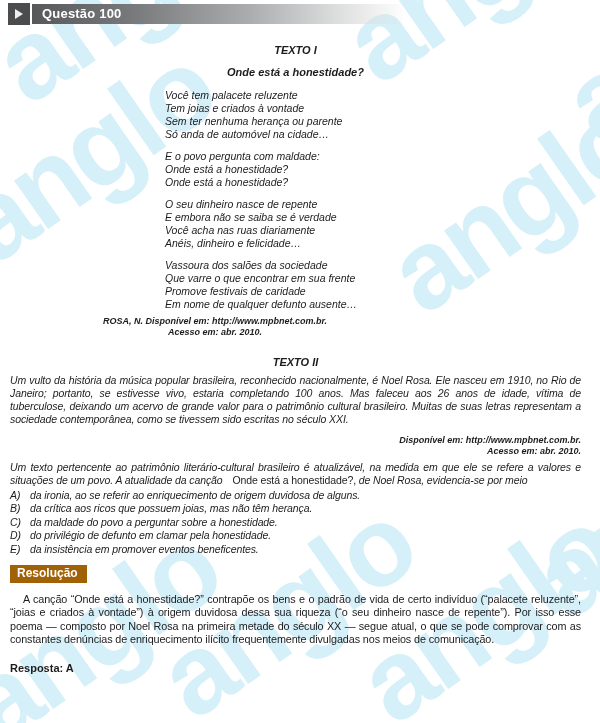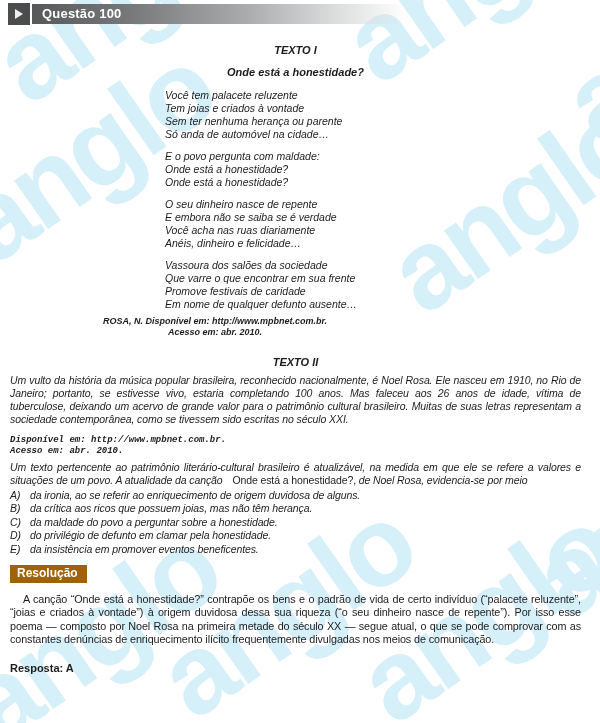--- a/index.html
+++ b/index.html
@@ -54,22 +54,22 @@
     margin-top:5px;
   }
   .t2-head { margin-top:18px; }
   .para {
     font-size:10.5px; line-height:13px; letter-spacing:-0.1px;
     text-align:justify; margin:5px 0 0 0;
   }
   .italic { font-style:italic; }
   .roman { font-style:normal;margin-left:7px; }
   .t2-source {
-    text-align:left; font-size:9px; font-weight:bold; font-style:italic;
-    line-height:11px; margin-top:9px;font-family:Liberation Mono, monospace;
+    text-align:right; font-size:9px; font-weight:bold; font-style:italic;
+    line-height:11px; margin-top:9px;
   }
   .stem { margin-top:4px; }
   .options { margin-top:2px; }
   .opt {
     font-style:italic; font-size:10.5px; line-height:13.4px; letter-spacing:-0.1px;
     padding-left:20px; text-indent:-20px;
   }
   .opt-label { display:inline-block; width:20px; text-indent:0; }
   .res-badge {
     display:inline-block; margin-top:9px;

